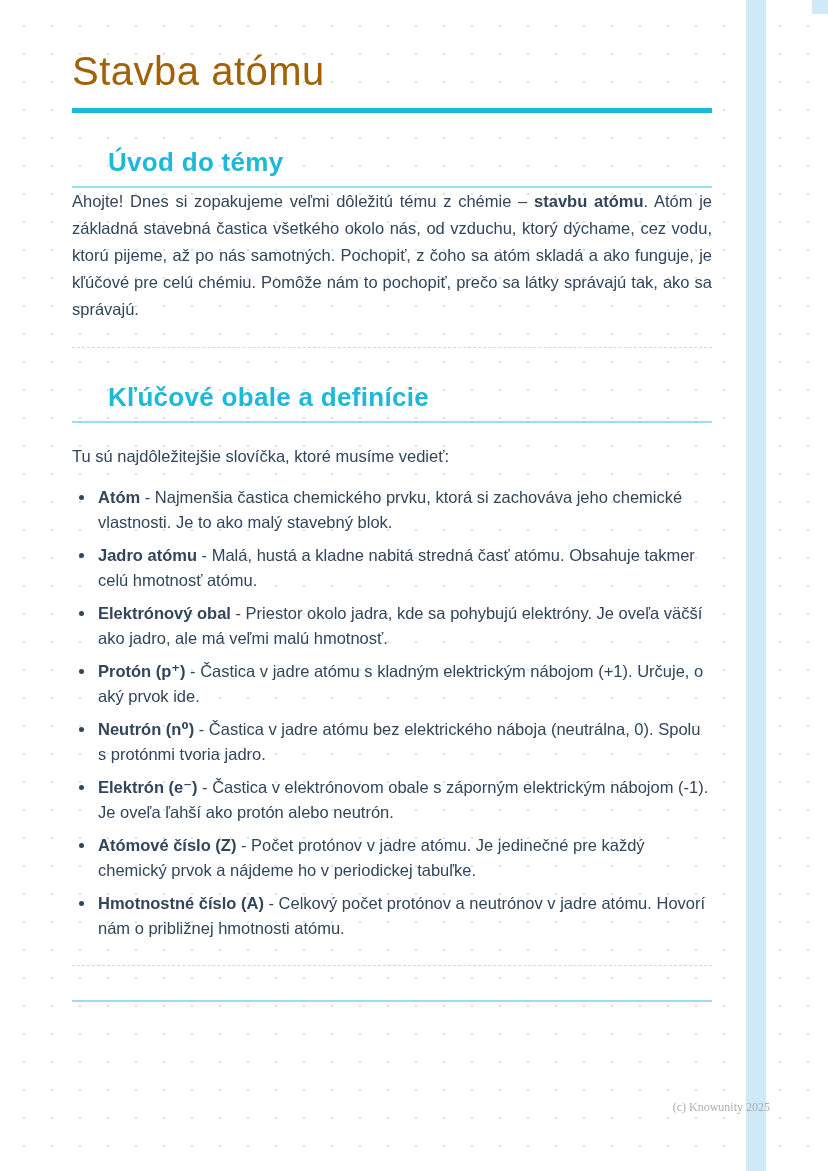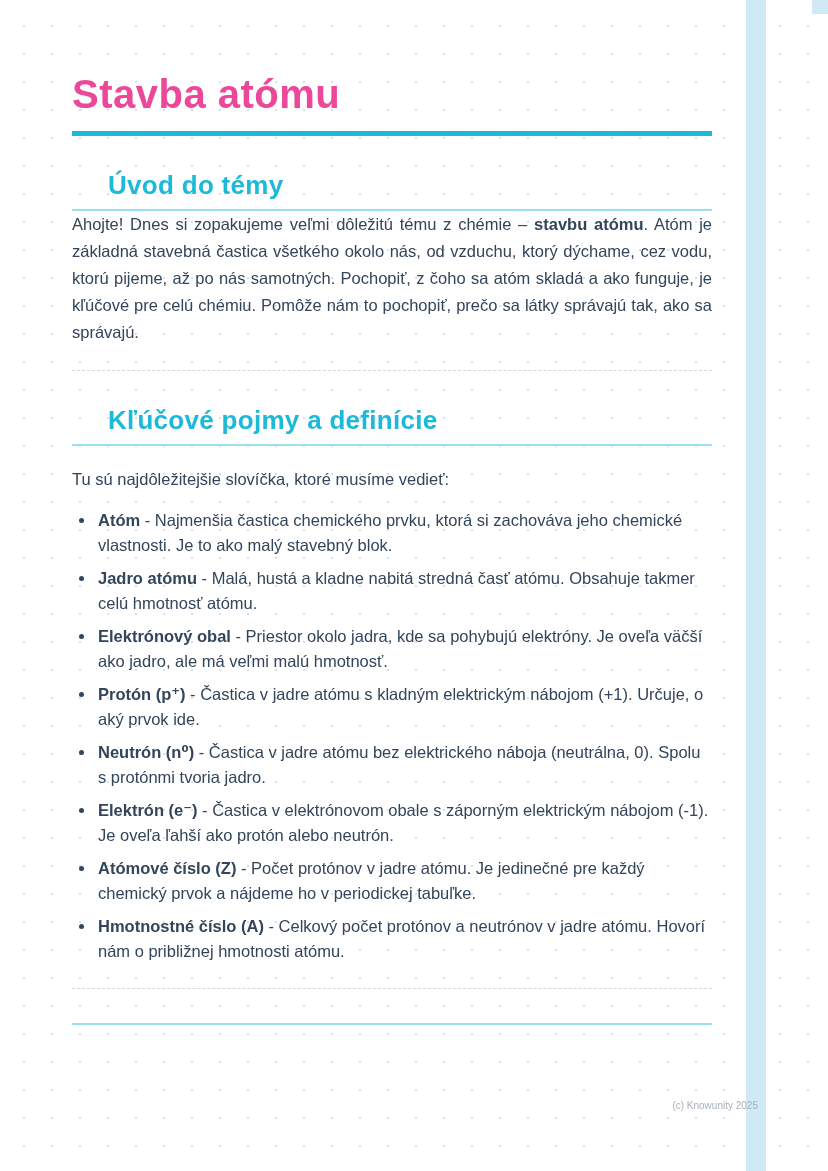--- a/index.html
+++ b/index.html
@@ -19,22 +19,22 @@
     background:#cfe9f6;
   }
   .corner-square {
     position:absolute; top:0; right:0; width:16px; height:14px;
     background:#cfe9f6;
   }
   .content {
     position:absolute; left:72px; top:48px; width:640px;
   }
   h1.page-title {
-    font-size:40px; line-height:1.15; font-weight:700;
-    color:#ec4899; letter-spacing:0.5px;margin-top:23px;
+    font-size:40px; line-height:1.15; font-weight:400;
+    color:#a16207; letter-spacing:0.5px;
   }
   .title-rule {
     border:none; border-top:5px solid #1cb9d9; margin-top:14px;
   }
   section { margin-top:34px; }
   h2.section-heading {
     font-size:26px; line-height:1.2; font-weight:700;
     color:#1cb9d9; letter-spacing:0.3px;margin-left:36px;
   }
   .h2-rule {
@@ -54,22 +54,22 @@
   ul.term-list li {
     font-size:16.5px; line-height:25px; margin-bottom:8px;
     padding-left:2px;
   }
   ul.term-list li::marker { color:#33455a; }
   .term { font-weight:700; }
   hr.divider {
     border:none; border-top:1px dashed #d3d8de; margin-top:24px;
   }
   .copyright {
-    position:absolute; right:70px; top:1100px;
-    font-size:10px; color:#a9b0b8;
+    position:absolute; right:58px; top:1100px;
+    font-size:12px; color:#a9b0b8;font-family:Liberation Serif, serif;
   }
 </style>
 </head>
 <body>
 
 <div class="right-stripe"></div>
 <div class="corner-square"></div>
 
 <div class="content">
 
@@ -78,21 +78,21 @@
 
   <section>
     <h2 class="section-heading">Úvod do témy</h2>
     <hr class="h2-rule">
     <p class="body-text"><span>Ahojte! Dnes si zopakujeme veľmi dôležitú tému z chémie – </span><span class="bold">stavbu atómu</span><span>. Atóm je základná stavebná častica všetkého okolo nás, od vzduchu, ktorý dýchame, cez vodu, ktorú pijeme, až po nás samotných. Pochopiť, z čoho sa atóm skladá a ako funguje, je kľúčové pre celú chémiu. Pomôže nám to pochopiť, prečo sa látky správajú tak, ako sa správajú.</span></p>
   </section>
 
   <hr class="divider">
 
   <section>
-    <h2 class="section-heading">Kľúčové pojmy a definície</h2>
+    <h2 class="section-heading">Kľúčové obale a definície</h2>
     <hr class="h2-rule">
     <p class="lead-text">Tu sú najdôležitejšie slovíčka, ktoré musíme vedieť:</p>
 
     <ul class="term-list">
       <li><span class="term">Atóm</span><span> - Najmenšia častica chemického prvku, ktorá si zachováva jeho chemické vlastnosti. Je to ako malý stavebný blok.</span></li>
       <li><span class="term">Jadro atómu</span><span> - Malá, hustá a kladne nabitá stredná časť atómu. Obsahuje takmer celú hmotnosť atómu.</span></li>
       <li><span class="term">Elektrónový obal</span><span> - Priestor okolo jadra, kde sa pohybujú elektróny. Je oveľa väčší ako jadro, ale má veľmi malú hmotnosť.</span></li>
       <li><span class="term">Protón (p⁺)</span><span> - Častica v jadre atómu s kladným elektrickým nábojom (+1). Určuje, o aký prvok ide.</span></li>
       <li><span class="term">Neutrón (n⁰)</span><span> - Častica v jadre atómu bez elektrického náboja (neutrálna, 0). Spolu s protónmi tvoria jadro.</span></li>
       <li><span class="term">Elektrón (e⁻)</span><span> - Častica v elektrónovom obale s záporným elektrickým nábojom (-1). Je oveľa ľahší ako protón alebo neutrón.</span></li>

